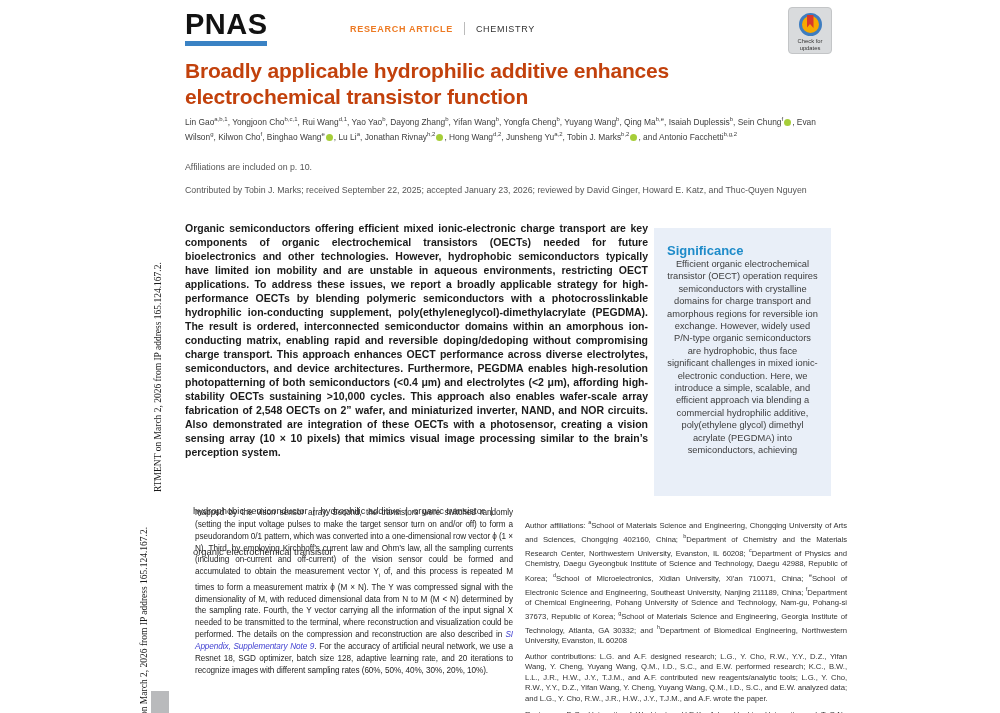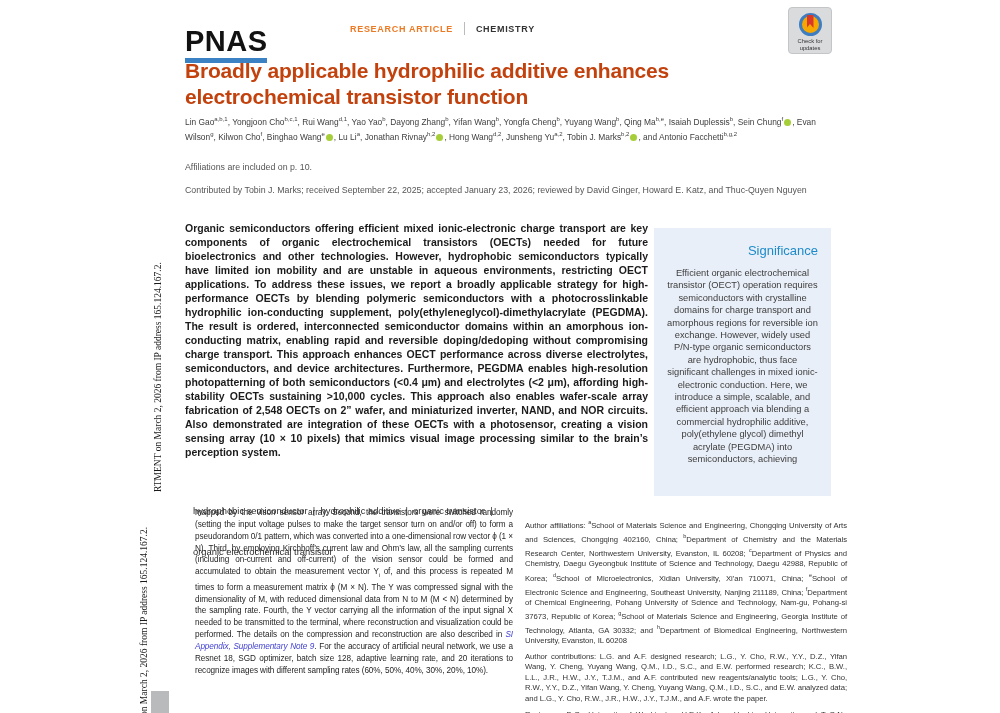--- a/index.html
+++ b/index.html
@@ -7,27 +7,27 @@
         font-family:"Liberation Sans",sans-serif;color:#222;}
 
   
   .wm{position:absolute;font-family:"Liberation Serif",serif;font-size:9.5px;color:#1a1a1a;
       white-space:nowrap;transform:rotate(-90deg);transform-origin:0 0;}
   .wm1{left:153px;top:492px;}
   .wm2{left:139px;top:716px;}
   .gray-box{position:absolute;left:151px;top:691px;width:18px;height:22px;background:#b9babc;}
 
   
-  .logo{position:absolute;left:185px;top:26px;}
+  .logo{position:absolute;left:185px;top:9px;}
   .logo-text{font-size:29px;font-weight:900;letter-spacing:0.5px;color:#121212;line-height:30px;}
   .logo-bar{width:82px;height:5px;background:#3a82c4;margin-top:2px;}
   .article-meta{position:absolute;left:350px;top:22px;font-size:9px;letter-spacing:0.7px;}
   .article-type{color:#ed7a23;font-weight:bold;}
   .vsep{display:inline-block;width:1px;height:13px;background:#bbb;margin:0 11px;vertical-align:-3px;}
-  .category{color:#333;font-weight:700;}
+  .category{color:#333;font-weight:400;}
   .badge{position:absolute;left:788px;top:7px;width:44px;height:47px;background:#d9dbdd;
          border:1px solid #c3c5c7;border-radius:4px;display:flex;flex-direction:column;
          align-items:center;padding-top:5px;box-sizing:border-box;cursor:pointer;}
   .badge-circle{width:17px;height:17px;border-radius:50%;background:#f7a800;border:3px solid #3e7dc0;position:relative;}
   .badge-bookmark{position:absolute;left:5px;top:-1px;width:7px;height:13px;background:#d9372a;
                   clip-path:polygon(0 0,100% 0,100% 100%,50% 70%,0 100%);}
   .badge-label{font-size:5.8px;color:#333;text-align:center;line-height:1.3;margin-top:2px;}
 
   
   .title{position:absolute;left:185px;top:58px;width:552px;margin:0;font-size:21px;line-height:26px;
@@ -39,21 +39,21 @@
   .affil-note{position:absolute;left:185px;top:162px;font-size:8.8px;color:#555;text-align:right;}
   .contributed{position:absolute;left:185px;top:184px;width:645px;font-size:8.8px;line-height:12.5px;color:#555;}
 
   
   .abstract{position:absolute;left:185px;top:221px;width:463px;font-family:Liberation Sans, sans-serif;
             font-weight:bold;font-size:10.5px;line-height:14px;text-align:justify;color:#1b1b1b;}
 
   
   .sig{position:absolute;left:654px;top:228px;width:177px;height:268px;background:#e9eff8;
        box-sizing:border-box;padding:15px 13px;overflow:hidden;}
-  .sig-head{font-size:13px;font-weight:normal;color:#1e8bc9;margin-bottom:9px;text-align:right;}
+  .sig-head{font-size:13px;font-weight:bold;color:#1e8bc9;}
   .sig-body{font-size:9.3px;line-height:12.4px;color:#3c3c3c;text-align:center;}
 
   
   .keywords{position:absolute;left:193px;top:477px;width:462px;font-size:9.4px;line-height:13.5px;
             color:#2e2e2e;white-space:pre-wrap;}
 
   
   .col-left{position:absolute;left:195px;top:507px;width:318px;font-size:8.2px;line-height:11.85px;
             text-align:justify;color:#262626;letter-spacing:-0.08px;}
   .col-left sub{font-size:5.5px;}

